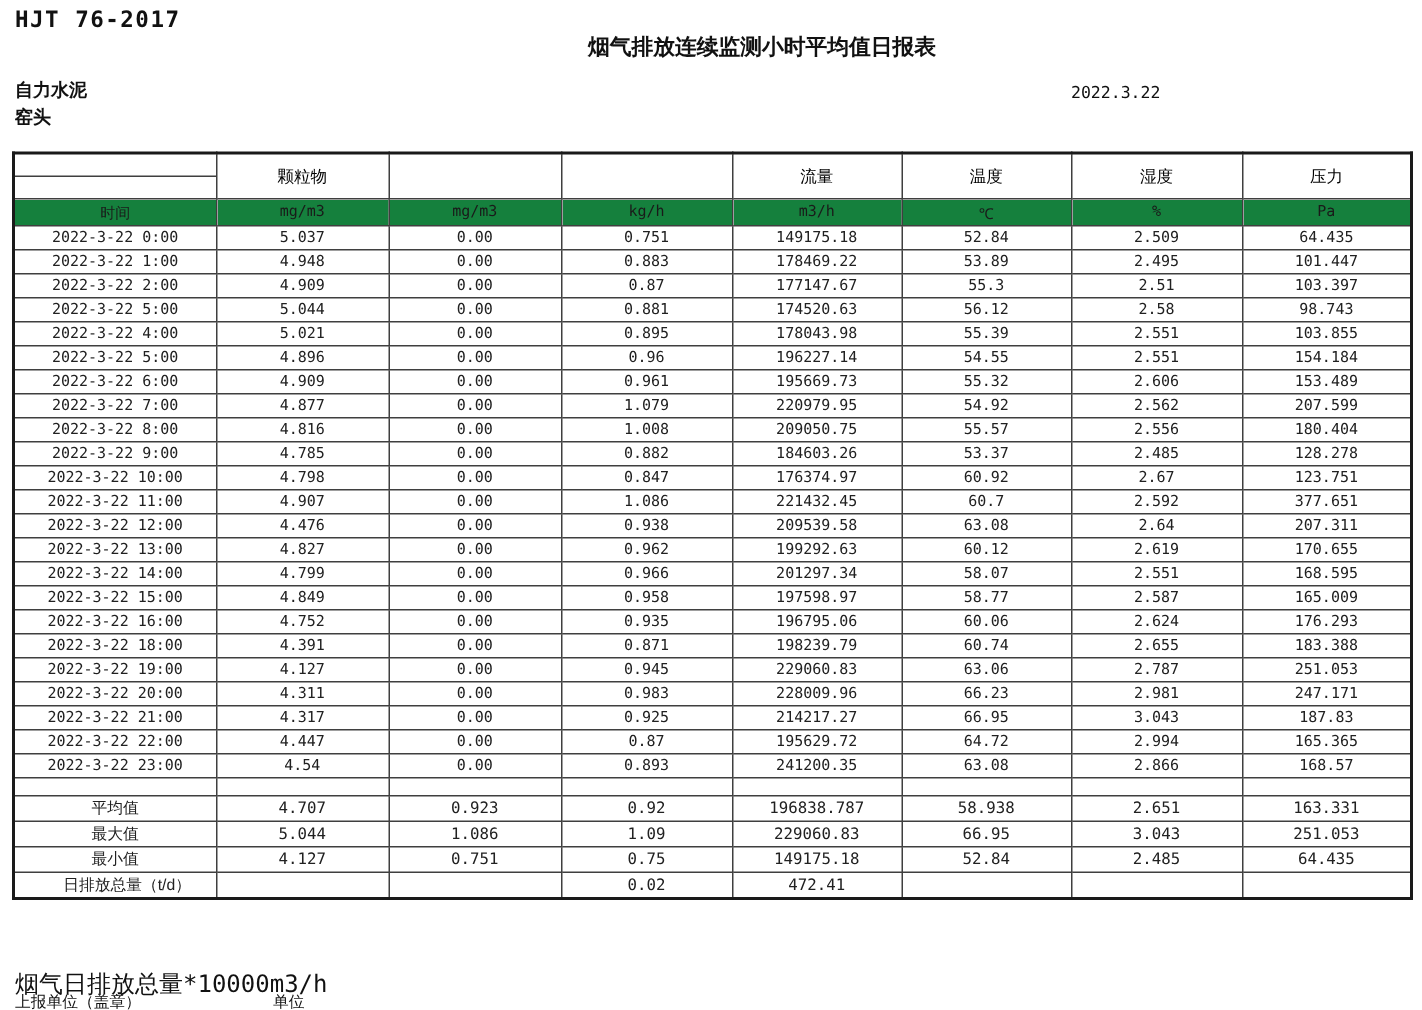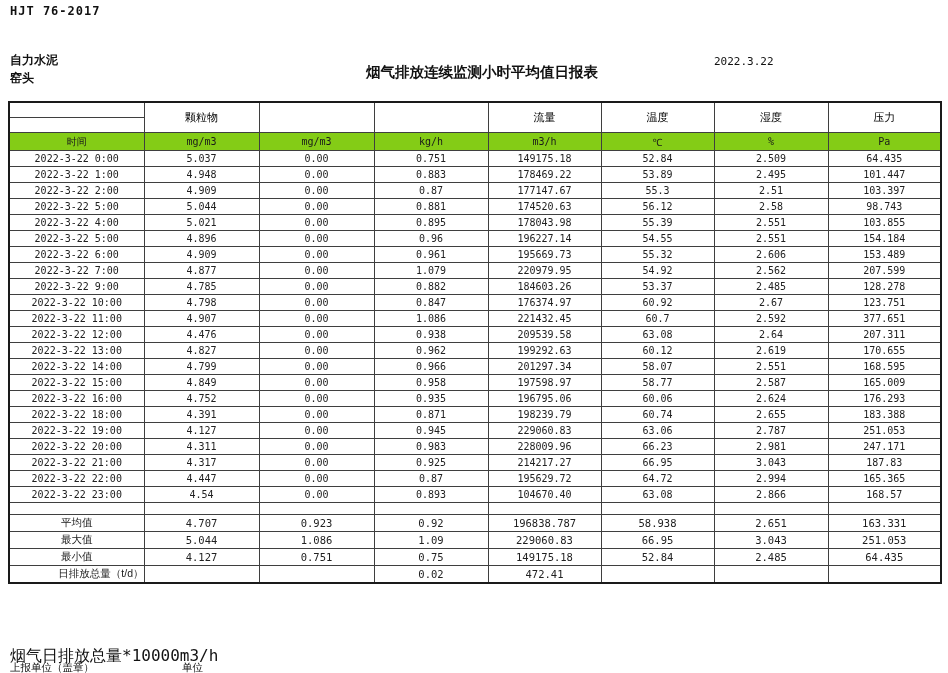--- a/index.html
+++ b/index.html
@@ -1,51 +1,51 @@
 <!DOCTYPE html>
 <html><head>
 <meta charset="utf-8">
 <style>
   html,body{margin:0;padding:0;}
   body{
     width:948px;height:673px;position:relative;background:#ffffff;
     font-family:"DejaVu Sans Mono","Liberation Sans",sans-serif;
     color:#111;overflow:hidden;
   }
-  .doc-code{position:absolute;left:10px;top:4px;font-size:12px;font-weight:bold;letter-spacing:1px;text-align:center;}
-  .title{position:absolute;left:482px;top:22px;transform:translateX(-50%);font-size:14.5px;font-weight:bold;white-space:nowrap;margin-top:41px;}
+  .doc-code{position:absolute;left:10px;top:4px;font-size:15px;font-weight:bold;letter-spacing:1px;text-align:center;}
+  .title{position:absolute;left:508px;top:22px;transform:translateX(-50%);font-size:14.5px;font-weight:bold;white-space:nowrap;}
   .company{position:absolute;left:10px;top:52px;font-size:12px;font-weight:bold;}
   .site{position:absolute;left:10px;top:70px;font-size:12px;font-weight:bold;}
   .date{position:absolute;left:714px;top:55px;font-size:11px;}
   table{
     position:absolute;left:8px;top:101px;width:932px;
     border-collapse:collapse;table-layout:fixed;
     border:2px solid #1a1a1a;
   }
   th,td{
     border:1px solid #3f3f3f;padding:0;margin:0;
     text-align:center;vertical-align:middle;
     white-space:nowrap;overflow:hidden;
     font-weight:normal;
   }
   tr.group-row{height:30px;}
   tr.group-row th{font-size:11px;color:#000;text-align:center;}
   th.split{padding:0;}
   th.split .half{height:14px;line-height:14px;}
   th.split .half.first{border-bottom:1px solid #3f3f3f;}
   tr.units-row{height:18px;}
-  tr.units-row td{background:#84cc16;font-size:10px;color:#1a1a1a;}
+  tr.units-row td{background:#15803d;font-size:10px;color:#1a1a1a;}
   tr.data-row{height:16px;}
   tr.data-row td{font-size:10px;color:#212121;}
   tr.blank-row{height:12px;}
   tr.sum-row{height:17px;}
   tr.sum-row td{font-size:10.5px;color:#212121;}
   td.sum-label-big{font-size:13px;color:#000;font-family:"Liberation Sans",sans-serif;margin-top:20px;}
   td.sum-label-mid{font-size:11px;color:#000;font-family:"Liberation Sans",sans-serif;}
-  td.sum-label-left{font-size:11px;color:#000;text-align:right;padding-left:16px;font-family:"Liberation Sans",sans-serif;}
+  td.sum-label-left{font-size:11px;color:#000;text-align:center;padding-left:16px;font-family:"Liberation Sans",sans-serif;}
   .footer-note{position:absolute;left:10px;top:646px;font-size:16px;color:#111;}
   .footer-report-unit{position:absolute;left:10px;top:661px;font-size:10.5px;color:#111;}
   .footer-unit{position:absolute;left:182px;top:661px;font-size:10.5px;color:#111;}
 </style>
 </head>
 <body>
 
 <div class="doc-code">HJT  76-2017</div>
 <div class="title">烟气排放连续监测小时平均值日报表</div>
 <div class="company">自力水泥</div>
@@ -163,20 +163,30 @@
         <td>2022-3-22 7:00</td>
         <td>4.877</td>
         <td>0.00</td>
         <td>1.079</td>
         <td>220979.95</td>
         <td>54.92</td>
         <td>2.562</td>
         <td>207.599</td>
       </tr>
       <tr class="data-row">
+        <td>2022-3-22 8:00</td>
+        <td>4.816</td>
+        <td>0.00</td>
+        <td>1.008</td>
+        <td>209050.75</td>
+        <td>55.57</td>
+        <td>2.556</td>
+        <td>180.404</td>
+      </tr>
+      <tr class="data-row">
         <td>2022-3-22 9:00</td>
         <td>4.785</td>
         <td>0.00</td>
         <td>0.882</td>
         <td>184603.26</td>
         <td>53.37</td>
         <td>2.485</td>
         <td>128.278</td>
       </tr>
       <tr class="data-row">
@@ -297,21 +307,21 @@
         <td>195629.72</td>
         <td>64.72</td>
         <td>2.994</td>
         <td>165.365</td>
       </tr>
       <tr class="data-row">
         <td>2022-3-22 23:00</td>
         <td>4.54</td>
         <td>0.00</td>
         <td>0.893</td>
-        <td>104670.40</td>
+        <td>241200.35</td>
         <td>63.08</td>
         <td>2.866</td>
         <td>168.57</td>
       </tr>
       <tr class="blank-row">
         <td></td>
         <td></td>
         <td></td>
         <td></td>
         <td></td>

